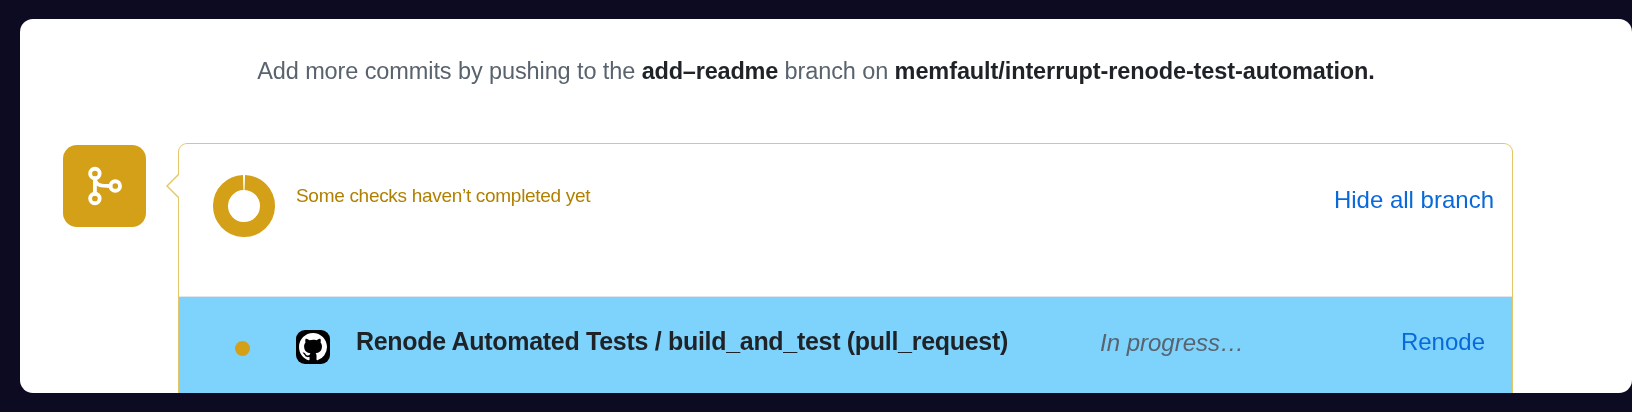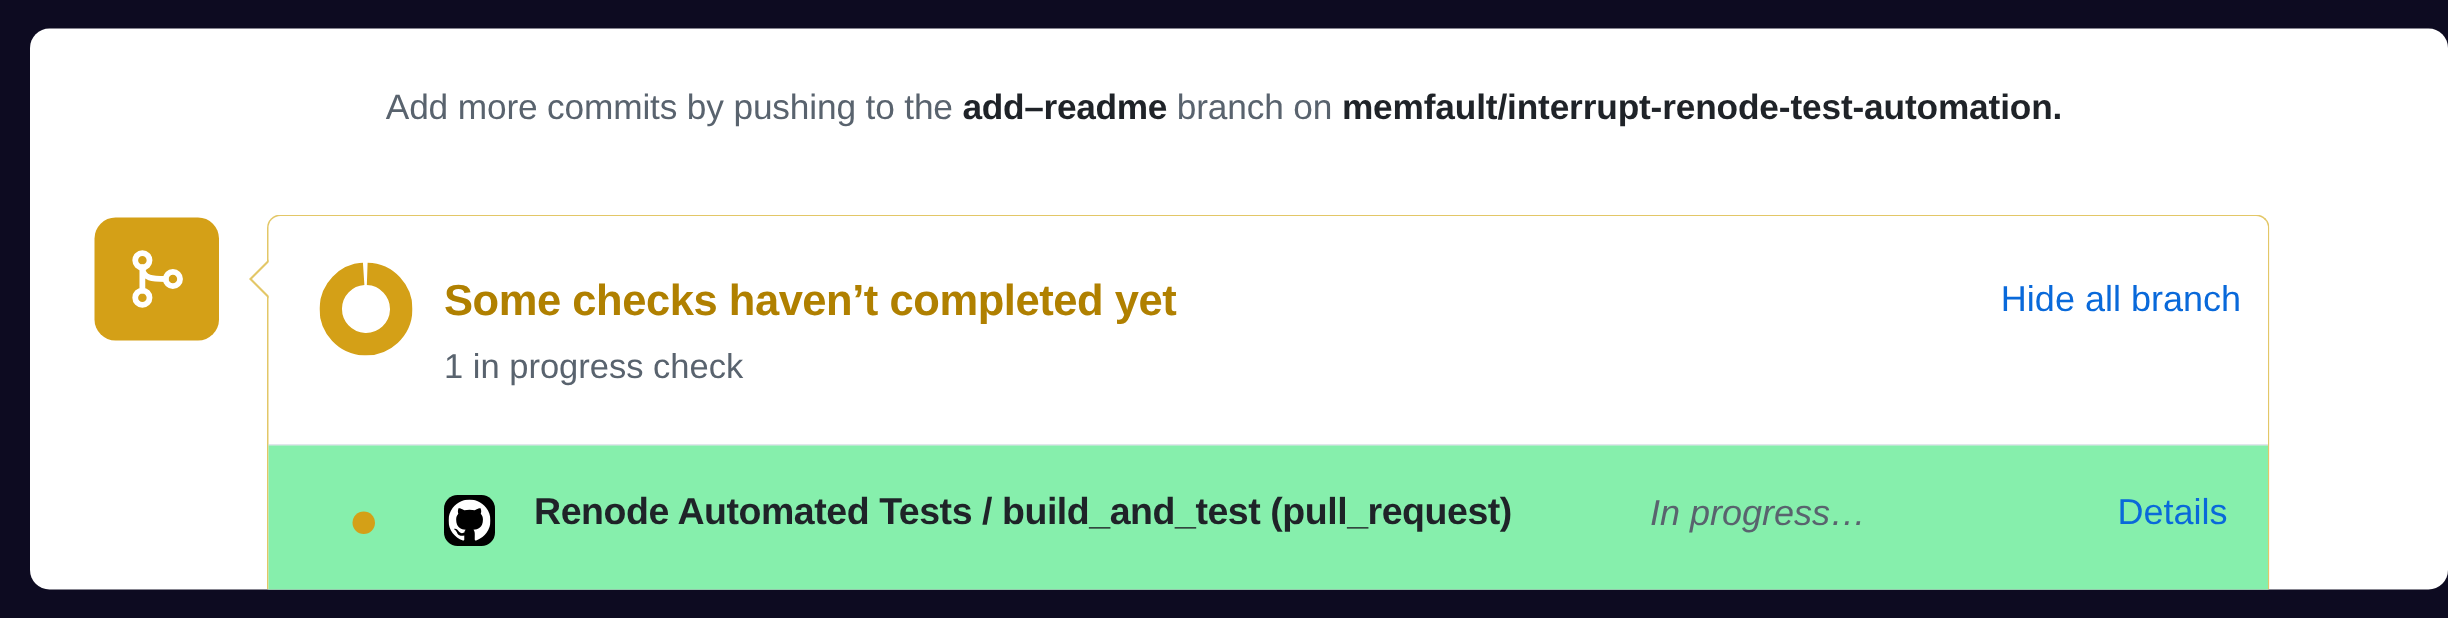--- a/index.html
+++ b/index.html
@@ -127,22 +127,22 @@
     top: 31px;
     width: 62px;
     height: 62px;
   }
   .spinner-ring svg { display: block; }
 
   .checks-title {
     position: absolute;
     left: 117px;
     top: 41px;
-    font-size: 29px;
-    font-weight: 700;
+    font-size: 19px;
+    font-weight: 400;
     color: #b08000;
     letter-spacing: -0.3px;
     white-space: nowrap;
   }
   .checks-sub {
     position: absolute;
     left: 117px;
     top: 87px;
     font-size: 23px;
     color: #59636e;
@@ -163,21 +163,21 @@
   .checks-list {
     position: absolute;
     left: 0;
     top: 152px;
     width: 100%;
   }
 
   .check-row {
     position: relative;
     height: 99px;
-    background: #86efac;
+    background: #7dd3fc;
     border-top: 1.6px solid #e1e6ec;
     box-sizing: border-box;
   }
 
   .status-dot {
     position: absolute;
     left: 56px;
     top: 44px;
     width: 15px;
     height: 15px;
@@ -265,21 +265,20 @@
 
       <div class="checks-header">
 
         <div class="spinner-ring">
           <svg width="62" height="62" viewBox="0 0 62 62">
             <circle cx="31" cy="31" r="23.5" fill="none" stroke="#d4a017" stroke-width="15" stroke-dasharray="145 3.7" transform="rotate(-88 31 31)"></circle>
           </svg>
         </div>
 
         <div class="checks-title">Some checks haven’t completed yet</div>
-        <div class="checks-sub">1 in progress check</div>
 
         <div class="hide-all">Hide all branch</div>
       </div>
 
       <div class="checks-list">
 
         <div class="check-row">
           <div class="status-dot"></div>
 
           <div class="gh-icon">
@@ -290,20 +289,20 @@
                        .07-.52.28-.87.51-1.07-1.78-.2-3.64-.89-3.64-3.95 0-.87.31-1.59.82-2.15
                        -.08-.2-.36-1.02.08-2.12 0 0 .67-.21 2.2.82a7.42 7.42 0 0 1 2-.27c.68 0
                        1.36.09 2 .27 1.53-1.04 2.2-.82 2.2-.82.44 1.1.16 1.92.08 2.12.51.56.82
                        1.27.82 2.15 0 3.07-1.87 3.75-3.65 3.95.29.25.54.73.54 1.48 0 1.07-.01
                        1.93-.01 2.2 0 .21.15.46.55.38A8.01 8.01 0 0 0 16 8c0-4.42-3.58-8-8-8z"></path>
             </svg>
           </div>
 
           <div class="check-name">Renode Automated Tests / build_and_test (pull_request)</div>
           <div class="check-status">In progress…</div>
-          <div class="details-link">Details</div>
+          <div class="details-link">Renode</div>
         </div>
 
       </div>
     </div>
 
   </div>
 </div>
 
 </body></html>

